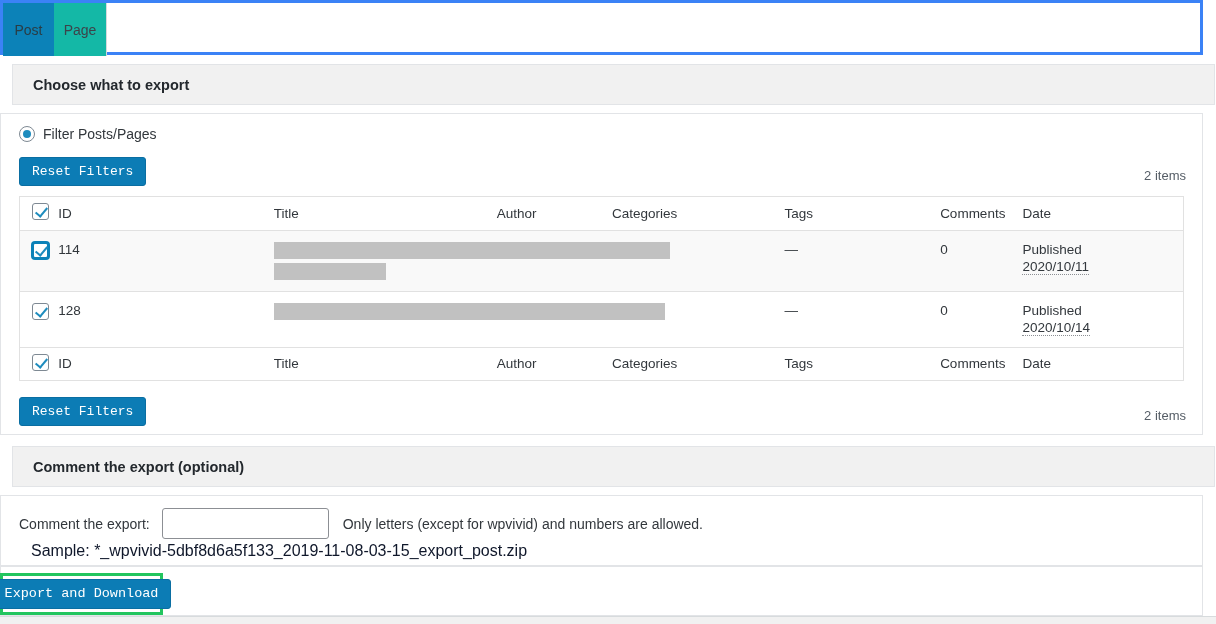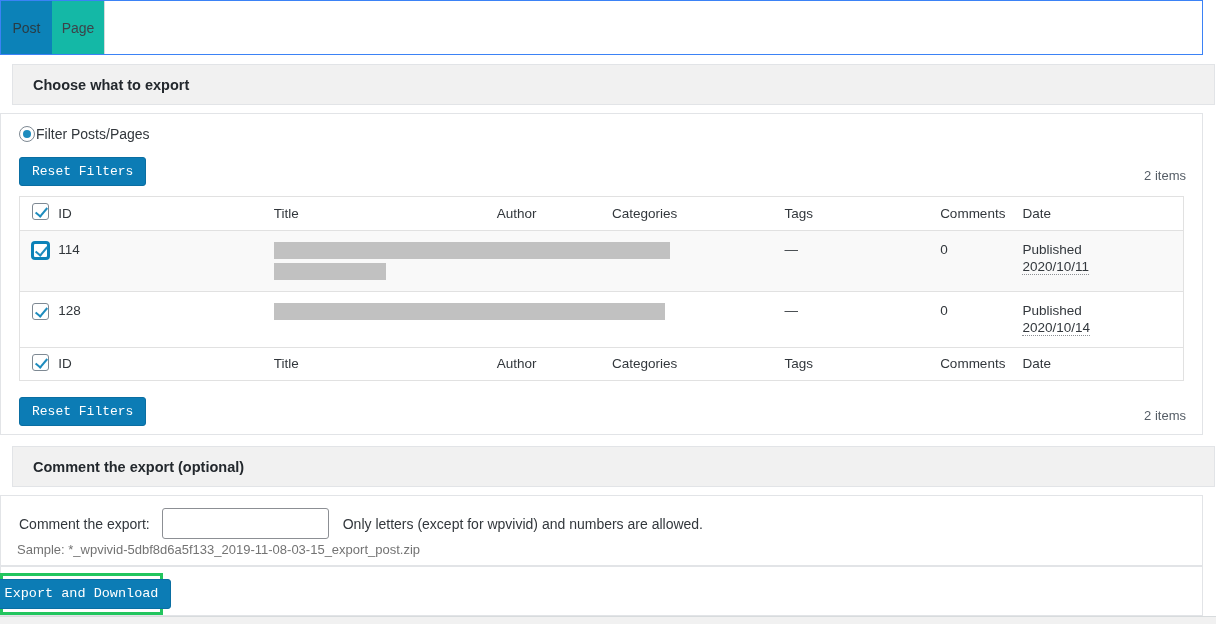--- a/index.html
+++ b/index.html
@@ -10,21 +10,21 @@
     font-family: "Liberation Sans", sans-serif;
     color: #32373c;
     overflow: hidden;
   }
   body { position: relative; }
 
   
   .tabbar {
     position: absolute; left: 0; top: 0;
     width: 1203px; height: 55px;
-    border: 1px solid #3b82f6;
+    border: 3px solid #3b82f6;
     background: #ffffff;
   }
   .tabgroup {
     position: absolute; left: 0; top: 0;
     height: 53px;
     display: flex;
     border-right: 1px solid #d5d9dc;
   }
   .tab {
     height: 53px;
@@ -63,21 +63,21 @@
     background: #ffffff;
     border: 1px solid #e2e4e7;
   }
   #panel-filter { top: 113px; height: 322px; }
   #panel-comment { top: 495px; height: 71px; }
   #panel-export { top: 566px; height: 50px; }
 
   
   .radio-row {
     position: absolute; left: 18px; top: 12px;
-    display: flex; align-items: center; gap: 1px;
+    display: flex; align-items: center; gap: 8px;
     font-size: 14px; color: #32373c;
   }
   .radio {
     width: 16px; height: 16px; border-radius: 50%;
     border: 1px solid #7e8993; background: #fff;
     position: relative; flex: none;
   }
   .radio::after {
     content: ""; position: absolute;
     left: 3px; top: 3px; width: 8px; height: 8px;
@@ -199,22 +199,22 @@
     border: 1px solid #8c8f94;
     border-radius: 3px;
     background: #fff;
     font-size: 14px;
     font-family: "Liberation Sans", sans-serif;
     padding: 0 8px;
     color: #32373c;
   }
   .comment-hint { margin-left: 14px; font-size: 14px; color: #32373c; }
   .sample-row {
-    position: absolute; left: 16px; top: 46px;
-    font-size: 13px; color: #737373;
+    position: absolute; left: 30px; top: 46px;
+    font-size: 16px; color: #0f172a;
   }
 
   
   .export-focus {
     position: absolute; left: 0; top: 573px;
     width: 163px; height: 42px;
     border: 3px solid #22c55e;
     background: #ffffff;
     display: flex; align-items: center; justify-content: center;
   }

